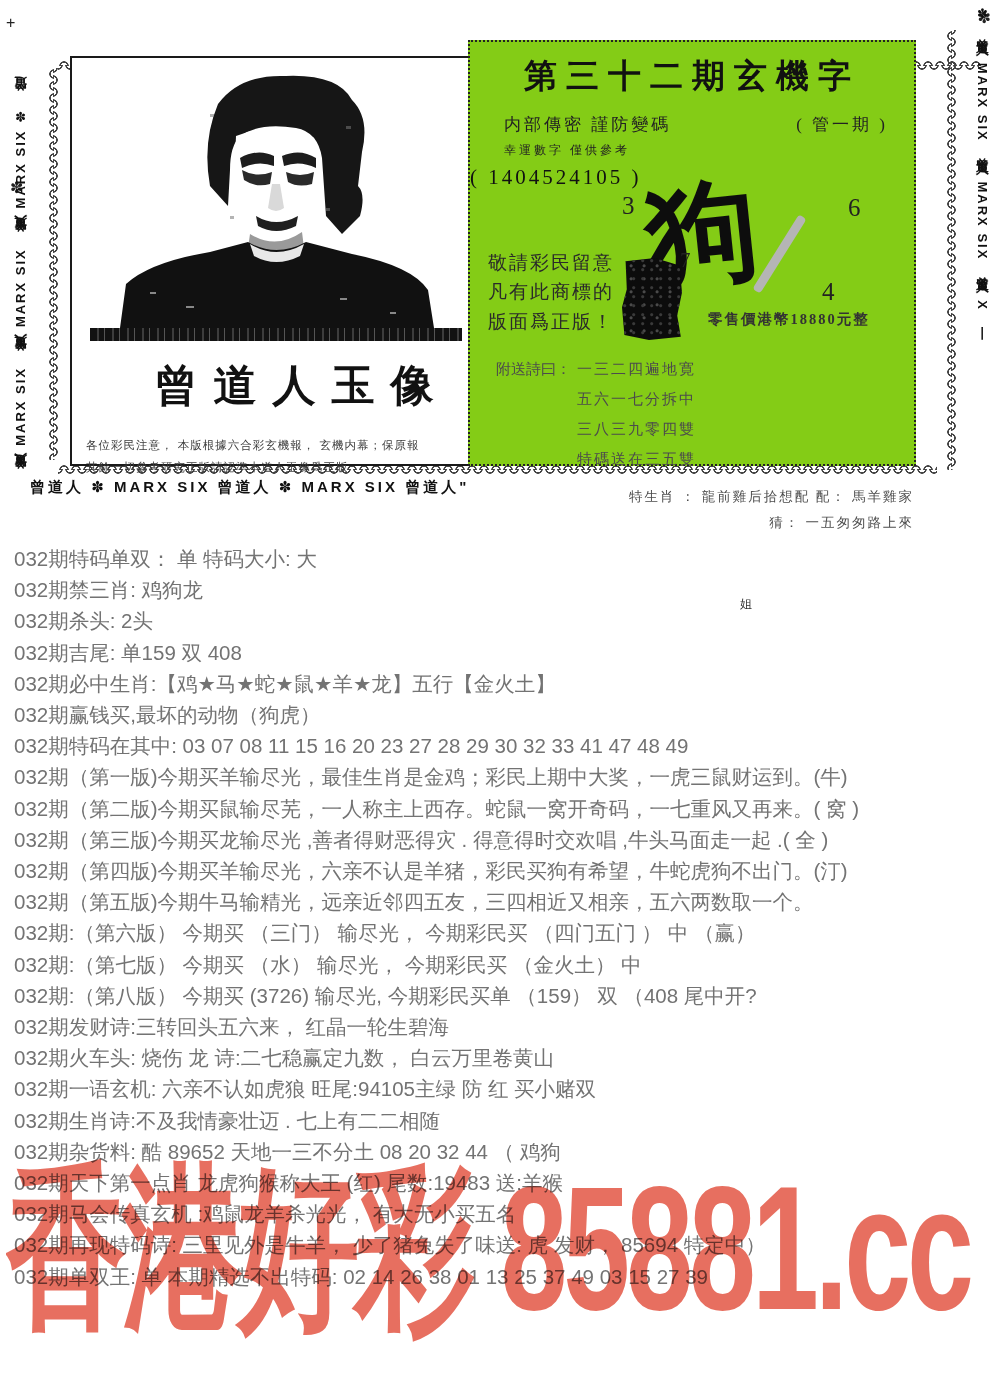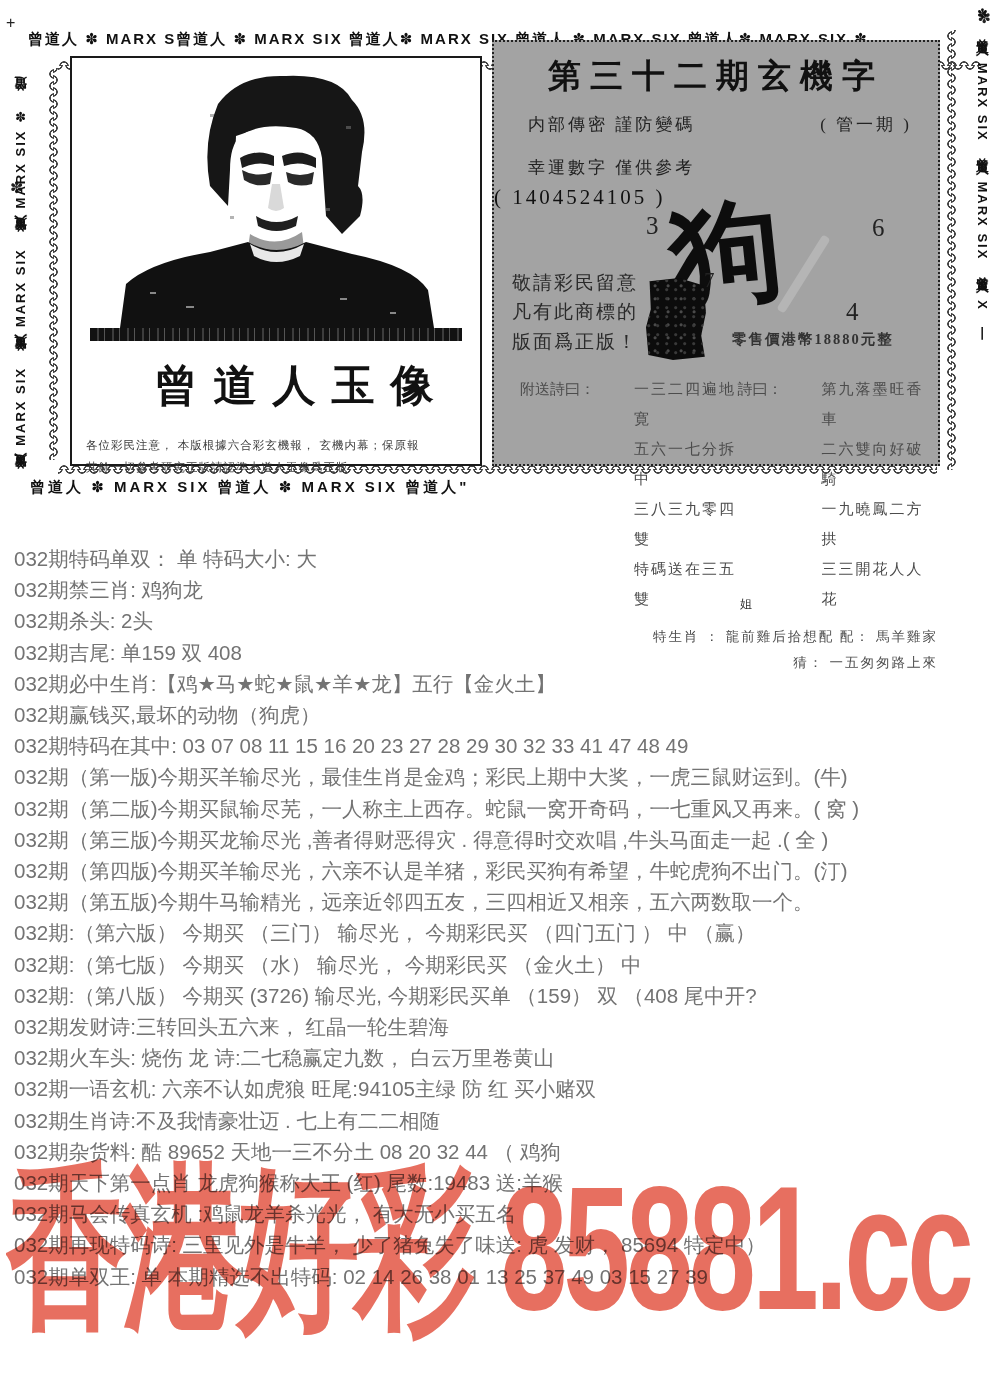--- a/index.html
+++ b/index.html
@@ -29,26 +29,26 @@
   .left-panel{position:absolute;left:70px;top:56px;width:408px;height:406px;border:2px solid #1a1a1a;background:#fff;}
   .portrait{position:relative;margin:8px 18px 0 18px;height:262px;overflow:hidden;background:#fff;}
   .portrait svg{display:block;width:100%;height:100%;}
   .portrait-bar{margin:0 18px;height:13px;background:#121212;
         background-image:repeating-linear-gradient(90deg,#121212 0 7px,#3d3d3d 7px 9px,#121212 9px 14px,#555 14px 15px);}
   .left-title{margin-top:16px;text-align:center;font-family:"Liberation Serif","DejaVu Serif",serif;
         font-size:43px;font-weight:bold;letter-spacing:16px;text-indent:16px;color:#111;padding-left:36px;}
   .left-caption{margin:20px 14px 0 14px;font-size:11.5px;line-height:1.9;letter-spacing:1px;color:#3d3d3d;}
 
   
-  .right-panel{position:absolute;left:492px;top:40px;width:444px;height:422px;border:2px dotted #222;background:#a3a3a3;}
+  .right-panel{position:absolute;left:468px;top:40px;width:444px;height:422px;border:2px dotted #222;background:#84cc16;}
   .rp-title{margin-top:12px;text-align:center;font-family:"Liberation Serif","DejaVu Serif",serif;
         font-size:33px;font-weight:bold;letter-spacing:9px;color:#111;}
   .rp-row{display:flex;justify-content:space-between;margin:14px 26px 0 34px;font-size:17px;
         font-family:"Liberation Serif","DejaVu Serif",serif;color:#222;letter-spacing:3px;}
-  .rp-line2{margin:20px 26px 0 34px;font-size:17px;font-family:"Liberation Serif","DejaVu Serif",serif;
+  .rp-line2{margin:6px 26px 0 34px;font-size:12px;font-family:"Liberation Serif","DejaVu Serif",serif;
         color:#222;letter-spacing:3px;}
   .rp-number{margin-top:6px;text-align:left;font-size:21px;letter-spacing:3px;color:#111;
         font-family:"Liberation Serif","DejaVu Serif",serif;}
   .zodiac{position:relative;height:158px;margin-top:2px;}
   .zodiac-char{position:absolute;left:176px;top:-14px;font-family:"Liberation Serif","DejaVu Serif",serif;
         font-size:112px;font-weight:bold;color:#0d0d0d;transform:rotate(-6deg);line-height:1;}
   .zodiac-brush{position:absolute;left:305px;top:18px;width:9px;height:88px;background:#b5b5b5;
         transform:rotate(32deg);border-radius:4px;}
   .znum{position:absolute;font-size:25px;color:#222;font-family:"Liberation Serif","DejaVu Serif",serif;}
   .znum-3{left:152px;top:0px;}
@@ -58,21 +58,21 @@
   .seal{position:absolute;left:152px;top:66px;width:60px;height:82px;background:#0c0c0c;
         clip-path:polygon(6% 4%,55% 0%,96% 9%,100% 42%,92% 70%,98% 96%,45% 100%,4% 94%,0% 60%,8% 38%);
         background-image:radial-gradient(circle at 30% 30%,#3a3a3a 1px,transparent 2px),
                          radial-gradient(circle at 70% 60%,#4a4a4a 1px,transparent 2px);
         background-size:9px 9px,13px 13px;}
   .notice{position:absolute;left:18px;top:56px;font-size:19px;line-height:1.55;letter-spacing:2px;
         color:#2a2a2a;font-family:"Liberation Serif","DejaVu Serif",serif;font-weight:normal;}
   .price{position:absolute;left:238px;top:118px;font-size:14.5px;letter-spacing:2px;color:#333;
         font-family:"Liberation Serif","DejaVu Serif",serif;font-weight:bold;}
   .poems{display:flex;margin:4px 10px 0 26px;}
-  .poem-col{display:flex;font-size:15px;color:#4c4c4c;font-family:"Liberation Serif","DejaVu Serif",serif;gap:33px;}
+  .poem-col{display:flex;font-size:15px;color:#4c4c4c;font-family:"Liberation Serif","DejaVu Serif",serif;}
   .poem-label{white-space:nowrap;margin-right:6px;line-height:2.0;}
   .poem-lines div{line-height:2.0;letter-spacing:2px;}
   .poem-left{width:232px;}
   .rp-footer{margin-top:10px;text-align:right;font-size:13.5px;color:#4c4c4c;letter-spacing:2px;
         font-family:"Liberation Serif","DejaVu Serif",serif;line-height:1.9;}
 
   
   .body-lines{position:absolute;left:14px;top:543px;width:978px;}
   .body-lines .bodyline{font-size:20.5px;line-height:31.2px;white-space:nowrap;color:#737373;
         font-family:"Liberation Sans","DejaVu Sans",sans-serif;}
@@ -86,21 +86,20 @@
         font-family:"Liberation Sans","DejaVu Sans",sans-serif;}
 </style>
 </head>
 <body>
 
 <div class="page">
 
   <div class="corner-mark" style="left:6px;top:14px;">+</div>
   <div class="corner-mark" style="right:6px;top:8px;">✽</div>
   <div class="corner-mark" style="left:10px;top:178px;">✽</div>
-  <div class="frame-top-text">曾道人 ✽  MARX S曾道人 ✽  MARX SIX 曾道人✽  MARX SIX 曾道人 ✽  MARX SIX  曾道人✽  MARX SIX  ✽</div>
   <div class="wave-h" style="left:58px;right:16px;top:60px;"></div>
   <div class="frame-left-text">曾道人 ✽ MARX SIX 曾道人 ✽ MARX SIX 曾道人 ✽ MARX SIX ✽ 曾道</div>
   <div class="wave-v" style="left:48px;top:68px;height:392px;"></div>
   <div class="wave-v" style="right:40px;top:30px;height:440px;"></div>
   <div class="frame-right-text">✽ 曾道人 ✽ MARX SIX 曾道人 ✽ MARX SIX 曾道人 ✽ X 丨</div>
   <div class="wave-h" style="left:58px;right:60px;top:464px;"></div>
   <div class="frame-bottom-text">曾道人  ✽  MARX SIX 曾道人 ✽   MARX SIX  曾道人"</div>
 
   <div class="left-panel">
     <div class="portrait">
@@ -174,30 +173,20 @@
 
     <div class="poems">
       <div class="poem-col poem-left">
         <div class="poem-label">附送詩曰：</div>
         <div class="poem-lines">
 
         <div>一三二四遍地寛</div>
             <div>五六一七分拆中</div>
             <div>三八三九零四雙</div>
             <div>特碼送在三五雙</div>
-          </div>
-      </div>
-      <div class="poem-col">
-        <div class="poem-label">詩曰：</div>
-        <div class="poem-lines">
-
-        <div>第九落墨旺香車</div>
-            <div>二六雙向好破騎</div>
-            <div>一九曉鳳二方拱</div>
-            <div>三三開花人人花</div>
           </div>
       </div>
     </div>
 
     <div class="rp-footer">
       <div>特生肖 ：  龍前雞后拾想配 配：  馬羊雞家</div>
       <div>猜：  一五匆匆路上來</div>
     </div>
   </div>
 

